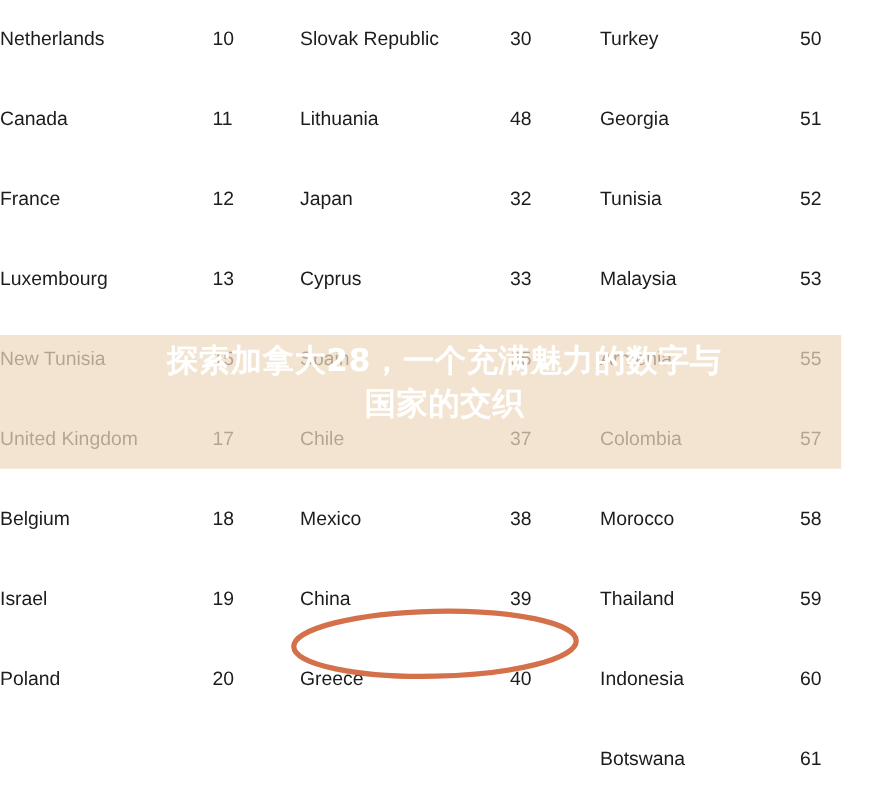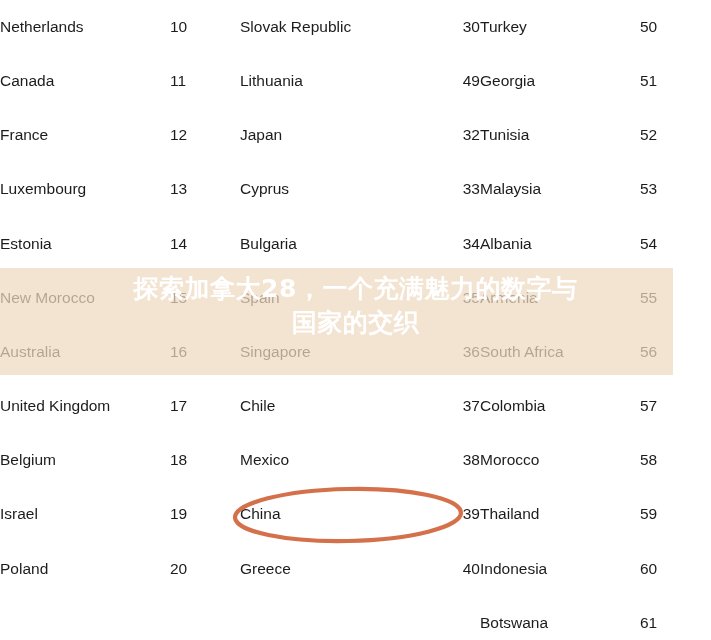--- a/index.html
+++ b/index.html
@@ -39,21 +39,21 @@
     color: #1c1c1c;
     line-height: 1.2;
     padding: 0;
     white-space: nowrap;
     overflow: hidden;
   }
 
   td.name-1 { width: 170px; padding-left: 14px; }
   td.num-1  { width: 70px;  text-align: left; padding-right: 18px; }
   td.name-2 { width: 168px; padding-left: 8px; }
-  td.num-2  { width: 72px;  text-align: right; padding-right: 19px; }
+  td.num-2  { width: 72px;  text-align: left; padding-right: 19px; }
   td.name-3 { width: 160px; padding-left: 8px; }
   td.num-3  { width: 71px;  text-align: left; padding-right: 16px; }
 
   
   #watermark-band {
     position: absolute;
     left: 0;
     top: 268px;
     width: 711px;
     height: 107px;
@@ -111,21 +111,21 @@
         <td class="name-2">Slovak Republic</td>
         <td class="num-2">30</td>
         <td class="name-3">Turkey</td>
         <td class="num-3">50</td>
       </tr>
 
       <tr>
         <td class="name-1">Canada</td>
         <td class="num-1">11</td>
         <td class="name-2">Lithuania</td>
-        <td class="num-2">49</td>
+        <td class="num-2">48</td>
         <td class="name-3">Georgia</td>
         <td class="num-3">51</td>
       </tr>
 
       <tr>
         <td class="name-1">France</td>
         <td class="num-1">12</td>
         <td class="name-2">Japan</td>
         <td class="num-2">32</td>
         <td class="name-3">Tunisia</td>
@@ -134,46 +134,30 @@
 
       <tr>
         <td class="name-1">Luxembourg</td>
         <td class="num-1">13</td>
         <td class="name-2">Cyprus</td>
         <td class="num-2">33</td>
         <td class="name-3">Malaysia</td>
         <td class="num-3">53</td>
       </tr>
 
-      <tr>
-        <td class="name-1">Estonia</td>
-        <td class="num-1">14</td>
-        <td class="name-2">Bulgaria</td>
-        <td class="num-2">34</td>
-        <td class="name-3">Albania</td>
-        <td class="num-3">54</td>
-      </tr>
-
-      <tr>
-        <td class="name-1">New Morocco</td>
+
+      <tr>
+        <td class="name-1">New Tunisia</td>
         <td class="num-1">15</td>
         <td class="name-2">Spain</td>
         <td class="num-2">35</td>
         <td class="name-3">Armenia</td>
         <td class="num-3">55</td>
       </tr>
 
-      <tr>
-        <td class="name-1">Australia</td>
-        <td class="num-1">16</td>
-        <td class="name-2">Singapore</td>
-        <td class="num-2">36</td>
-        <td class="name-3">South Africa</td>
-        <td class="num-3">56</td>
-      </tr>
 
       <tr>
         <td class="name-1">United Kingdom</td>
         <td class="num-1">17</td>
         <td class="name-2">Chile</td>
         <td class="num-2">37</td>
         <td class="name-3">Colombia</td>
         <td class="num-3">57</td>
       </tr>
 

